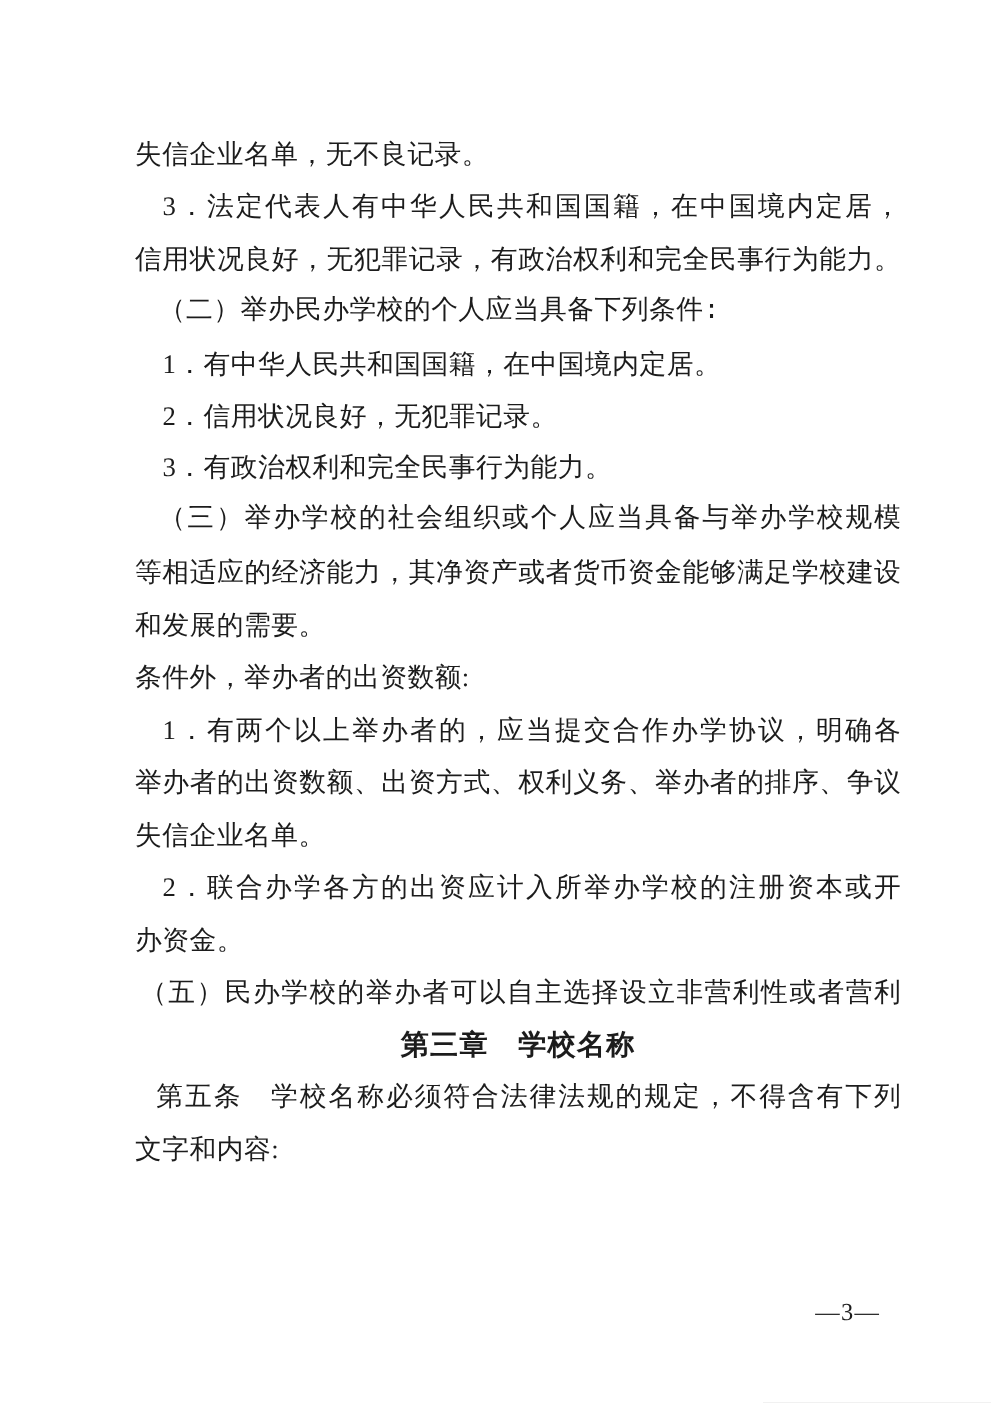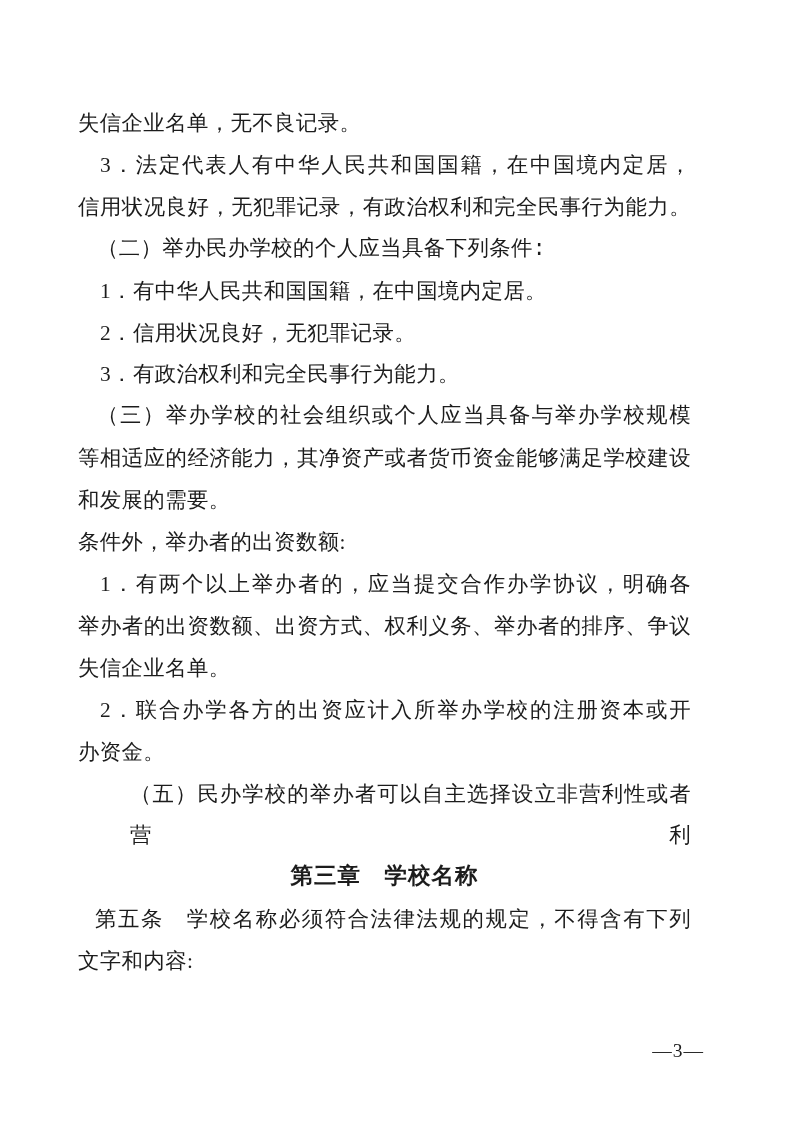--- a/index.html
+++ b/index.html
@@ -12,44 +12,44 @@
     position: relative;
     width: 793px;
     height: 1122px;
     margin: 0 auto;
     background: #ffffff;
     color: #1c1c1c;
     overflow: hidden;
   }
   .content {
     position: absolute;
-    left: 78px;
+    left: 108px;
     top: 103px;
     width: 613px;
     font-size: 21.4px;
     line-height: 41.9px;
     letter-spacing: 0.4px;
   }
   .line {
     min-height: 41.9px;
   }
   
   .indent-none    { padding-left: 0; }
   .indent-item    { padding-left: 22px; }   
   .indent-paren   { padding-left: 19px; font-family: Liberation Mono, monospace; }   
-  .indent-small   { padding-left: 4px; margin-left: 48px; }    
+  .indent-small   { padding-left: 4px; }    
   .indent-article { padding-left: 17px; }   
   
   .justify {
     text-align: justify;
     text-align-last: justify;
     text-justify: inter-character;
   }
   .heading {
-    font-family: Liberation Mono, monospace;
+    font-family: Liberation Serif, serif;
     font-weight: bold;
     font-size: 22.5px;
     letter-spacing: 1px;
     text-align: center;
     text-align-last: center;
     padding-left: 0;
   }
   .page-number {
     position: absolute;
     top: 1040px;

